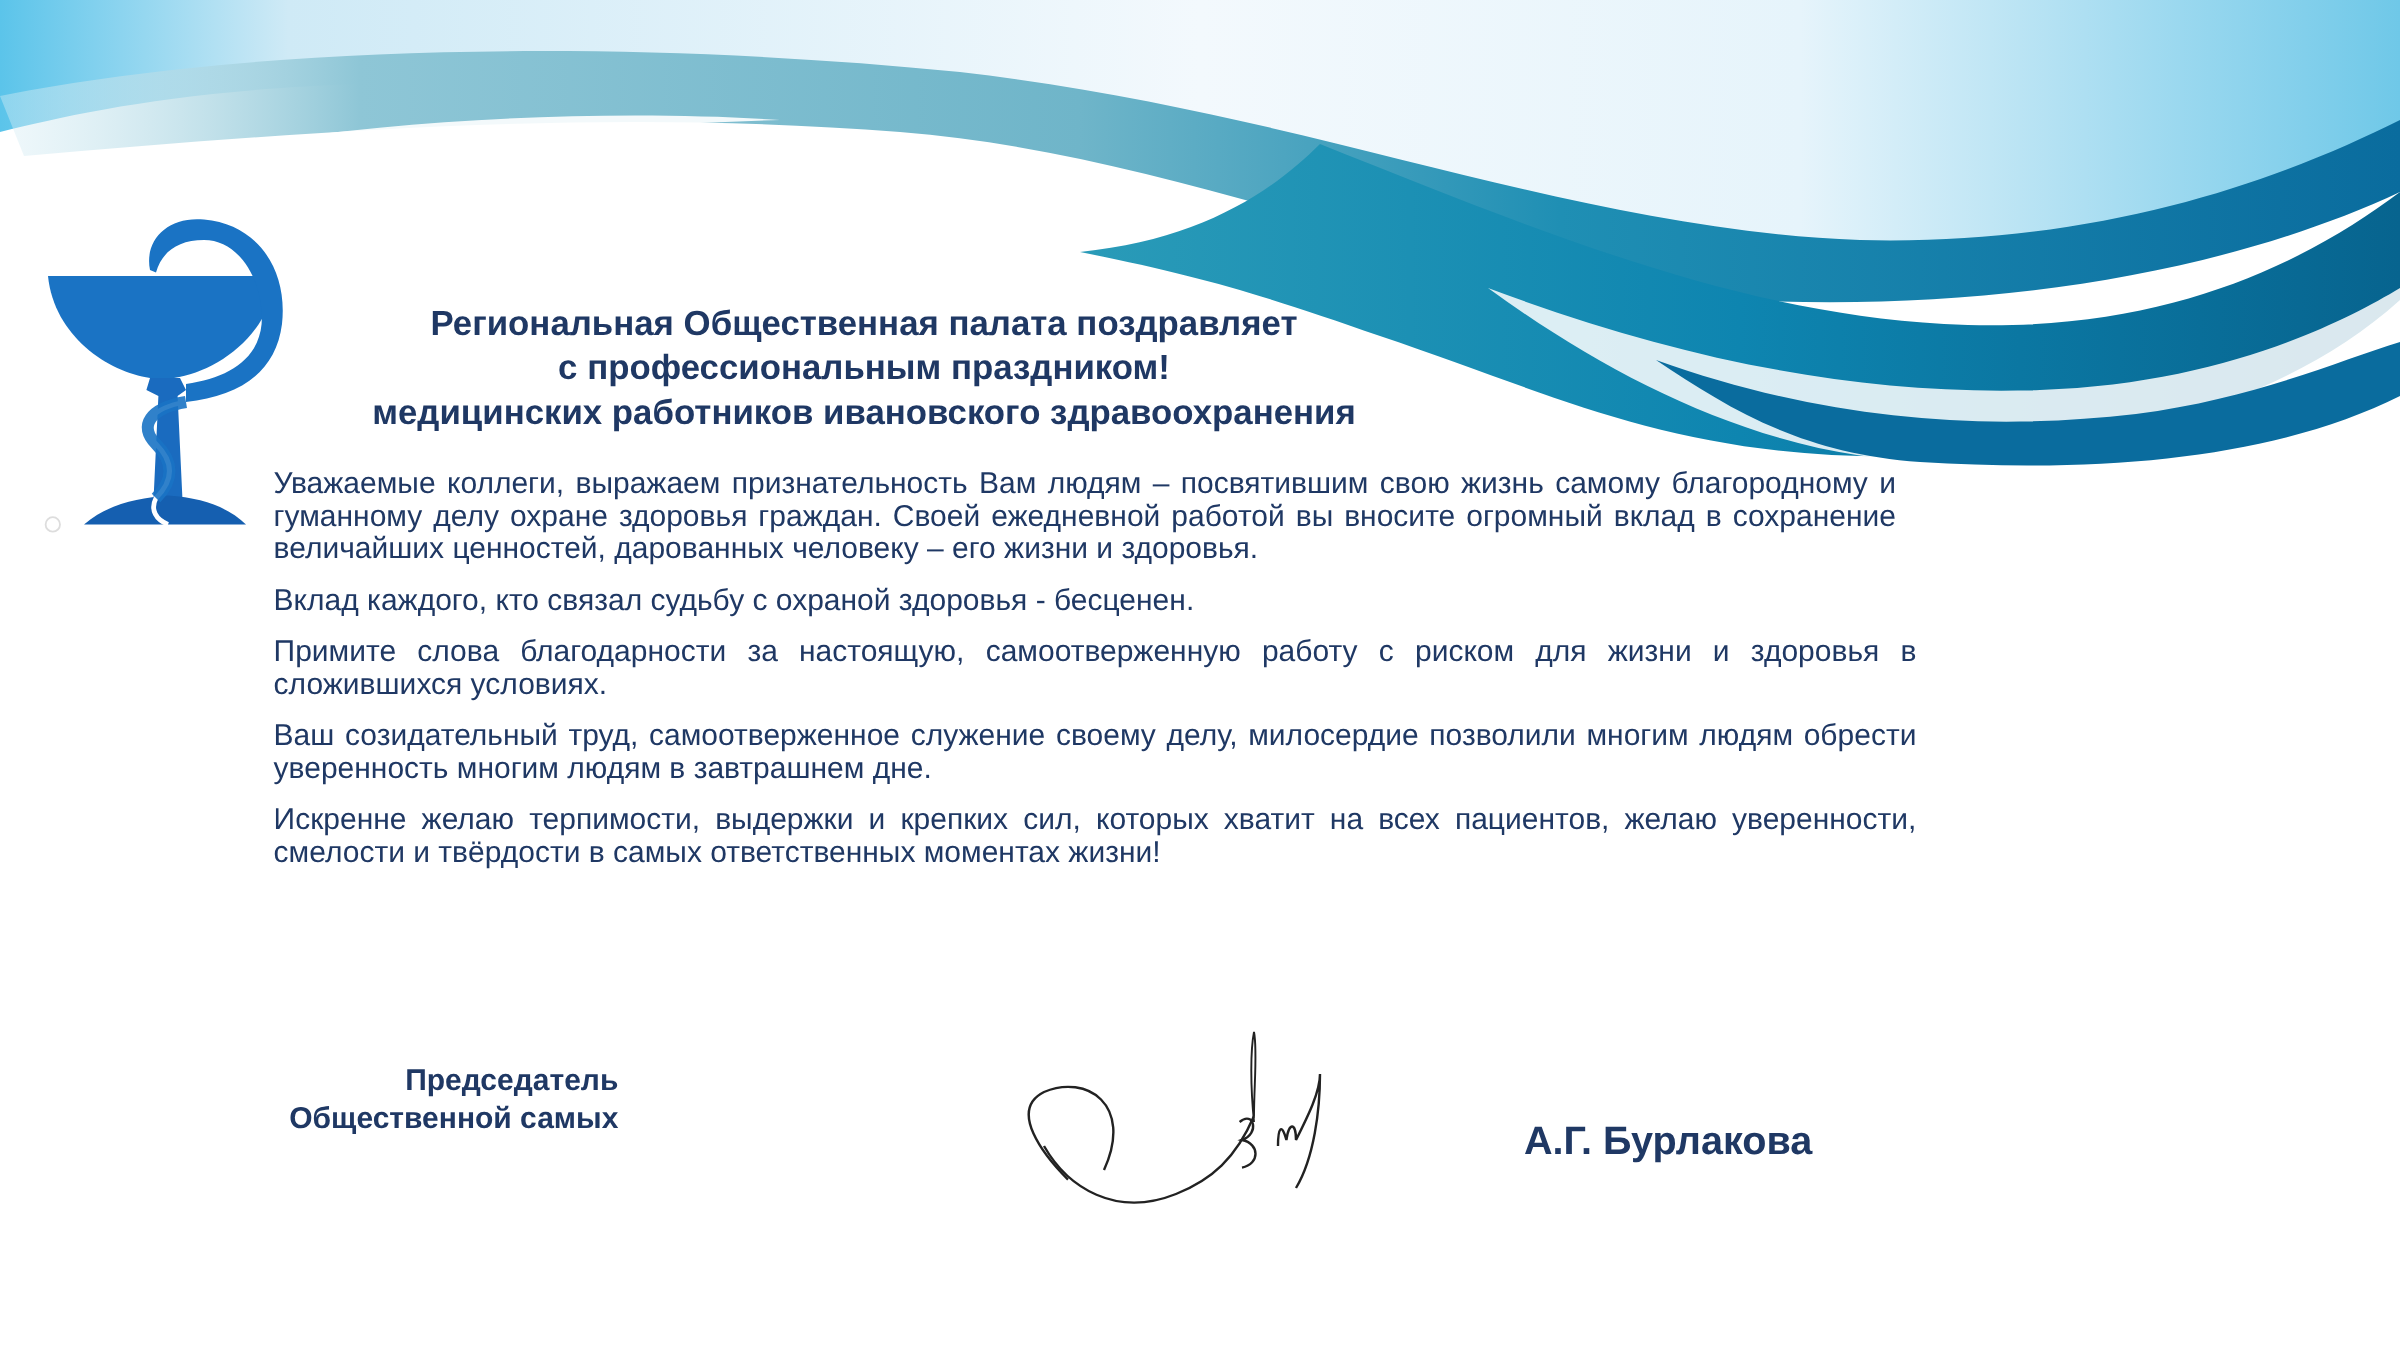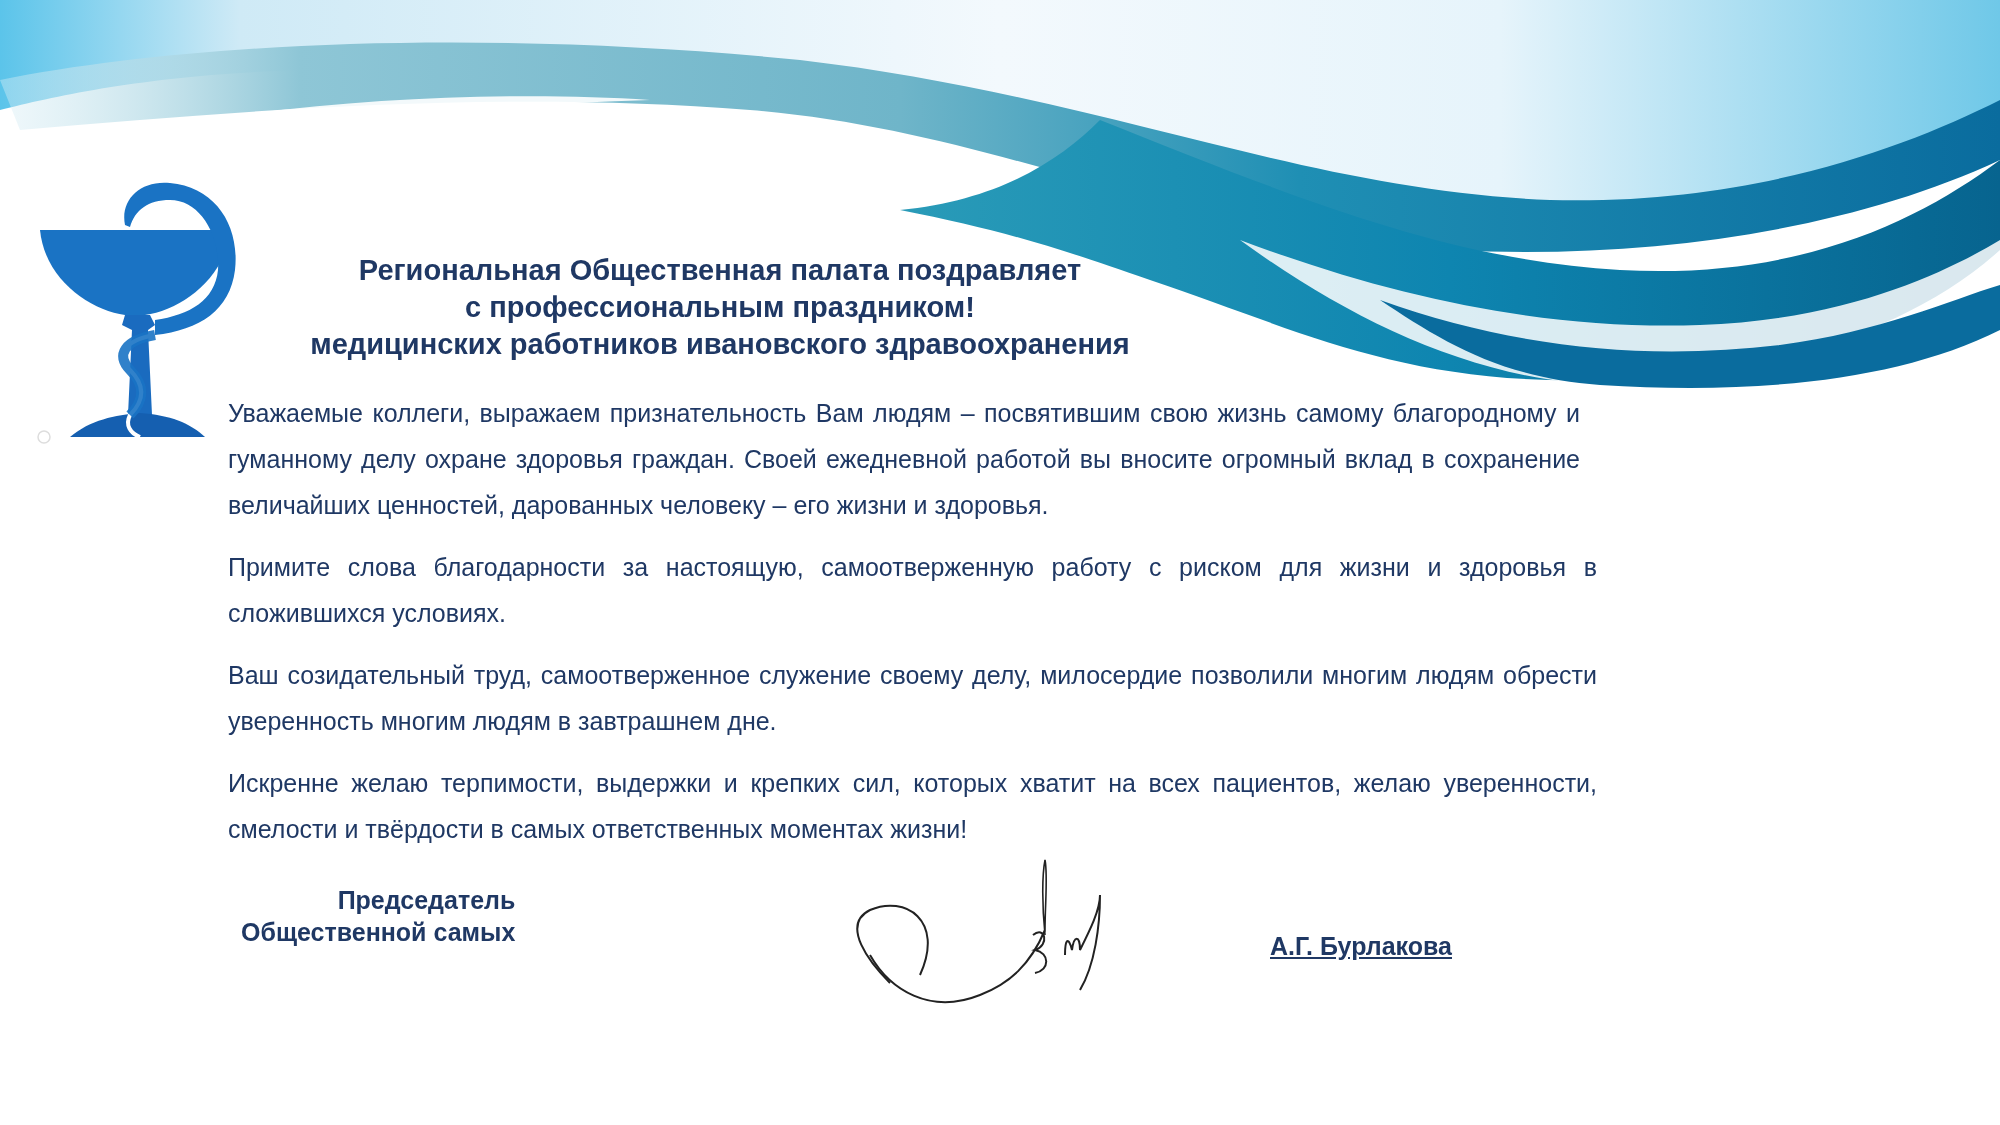--- a/index.html
+++ b/index.html
@@ -1,27 +1,27 @@
 <!DOCTYPE html>
 <html><head>
 <meta charset="utf-8">
 <style>
   html, body { margin:0; padding:0; }
   body { width:2000px; height:1125px; position:relative; overflow:hidden; background:#ffffff; font-family:"Liberation Sans", sans-serif; }
   .bg { position:absolute; left:0; top:0; width:2000px; height:420px; }
   .logo { position:absolute; left:30px; top:175px; width:240px; height:270px; }
   .title { position:absolute; left:230px; top:252px; width:980px; text-align:center; color:#1f3864; font-weight:bold; font-size:29px; line-height:37px; }
   .title div { white-space:nowrap; }
-  .body-text { position:absolute; left:228px; top:390px; width:1369px; color:#1f3864; font-size:25px; line-height:46px; }
+  .body-text { position:absolute; left:228px; top:390px; width:1369px; color:#1f3864; font-size:25px; line-height:27px; }
   .body-text p { margin:0 0 16px 0; text-align:justify; }
   .body-text p.narrow { width:1352px; }
   .sig-role { position:absolute; left:241px; top:884px; color:#1f3864; font-weight:bold; font-size:25px; line-height:32px; }
   .sig-role div { white-space:nowrap;text-align:right; }
   .signature { position:absolute; left:850px; top:855px; width:280px; height:160px; }
-  .sig-name { position:absolute; left:1270px; top:932px; color:#1f3864; font-weight:bold; font-size:25px; white-space:nowrap;text-decoration:underline; }
+  .sig-name { position:absolute; left:1270px; top:932px; color:#1f3864; font-weight:bold; font-size:33px; white-space:nowrap; }
 </style>
 </head>
 <body>
 
 <svg class="bg" viewBox="0 0 2000 420" preserveAspectRatio="none">
   <defs>
     <linearGradient id="sky" x1="0" y1="0" x2="1" y2="0">
       <stop offset="0" stop-color="#5bc4ea"></stop>
       <stop offset="0.12" stop-color="#cfeaf6"></stop>
       <stop offset="0.5" stop-color="#f3f9fd"></stop>
@@ -60,20 +60,21 @@
 </svg>
 
 <div class="title">
   <div>Региональная Общественная палата поздравляет</div>
   <div>с профессиональным праздником!</div>
   <div>медицинских работников ивановского здравоохранения</div>
 </div>
 
 <div class="body-text">
   <p class="narrow">Уважаемые коллеги, выражаем признательность Вам людям – посвятившим свою жизнь самому благородному и гуманному делу охране здоровья граждан. Своей ежедневной работой вы вносите огромный вклад в сохранение величайших ценностей, дарованных человеку – его жизни и здоровья.</p>
+  <p>Вклад каждого, кто связал судьбу с охраной здоровья - бесценен.</p>
   <p>Примите слова благодарности за настоящую, самоотверженную работу с риском для жизни и здоровья в сложившихся условиях.</p>
   <p>Ваш созидательный труд, самоотверженное служение своему делу, милосердие позволили многим людям обрести уверенность многим людям в завтрашнем дне.</p>
   <p>Искренне желаю терпимости, выдержки и крепких сил, которых хватит на всех пациентов, желаю уверенности, смелости и твёрдости в самых ответственных моментах жизни!</p>
 </div>
 
 <div class="sig-role">
   <div>Председатель</div>
   <div>Общественной самых</div>
 </div>
 

